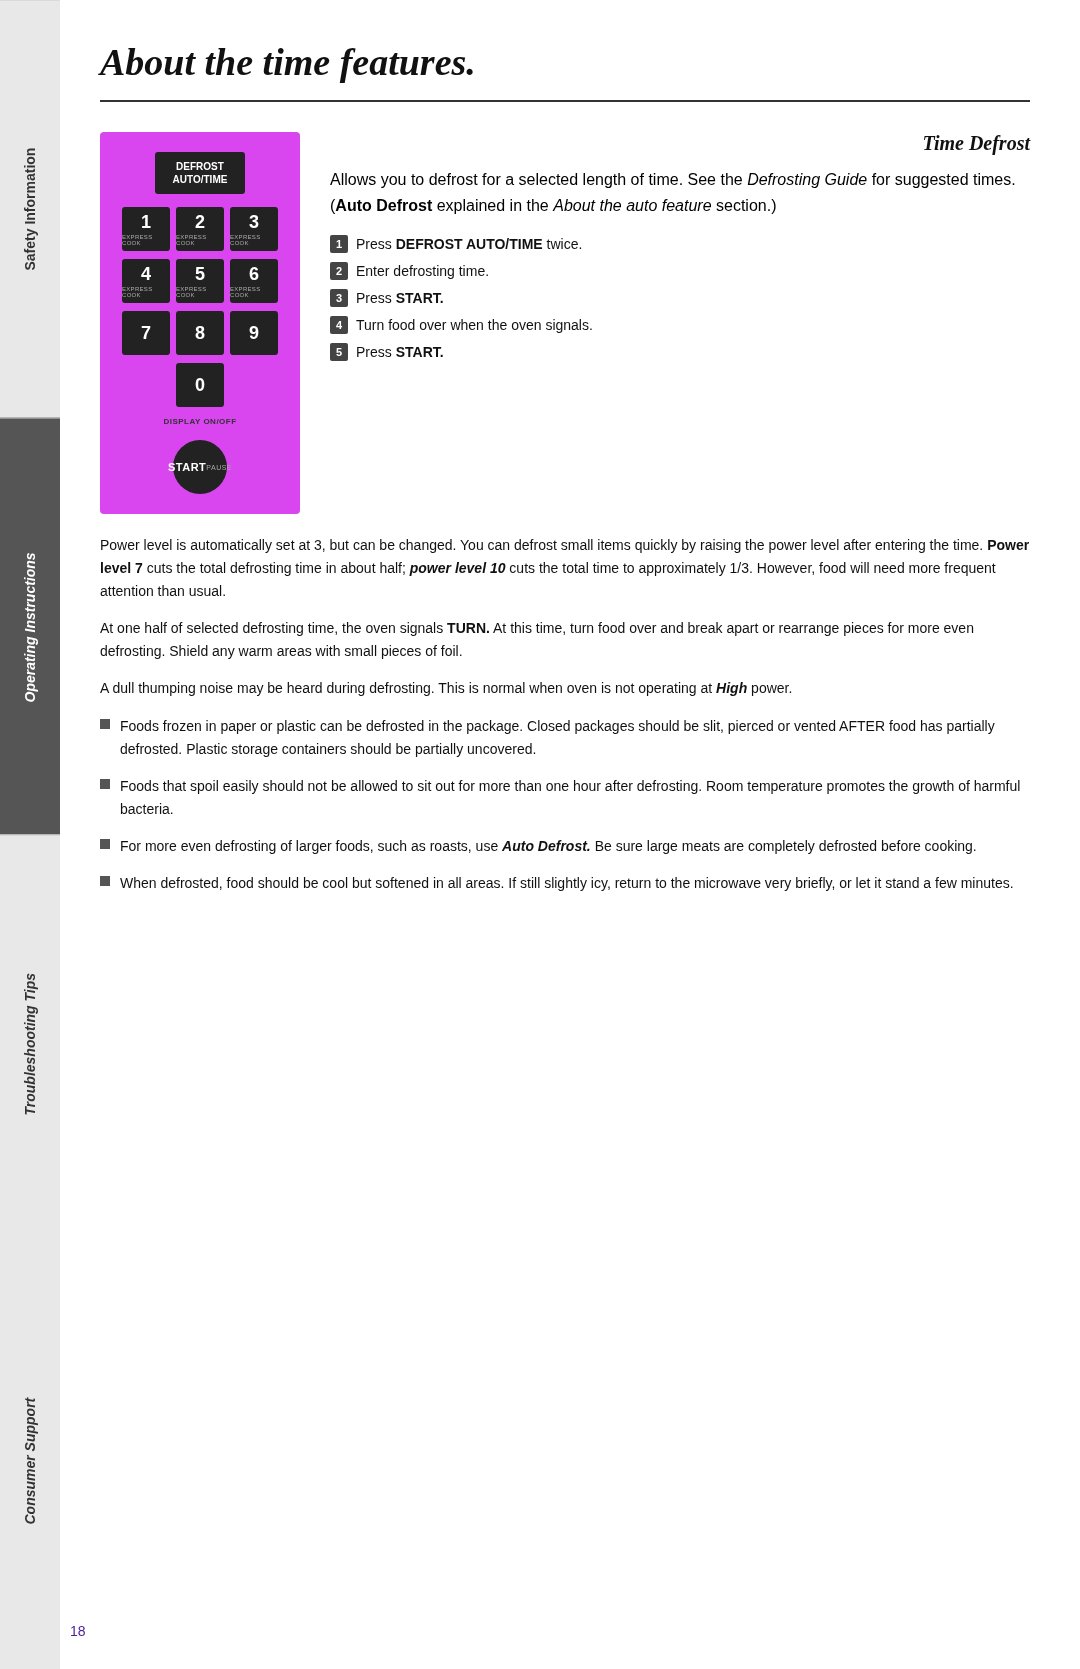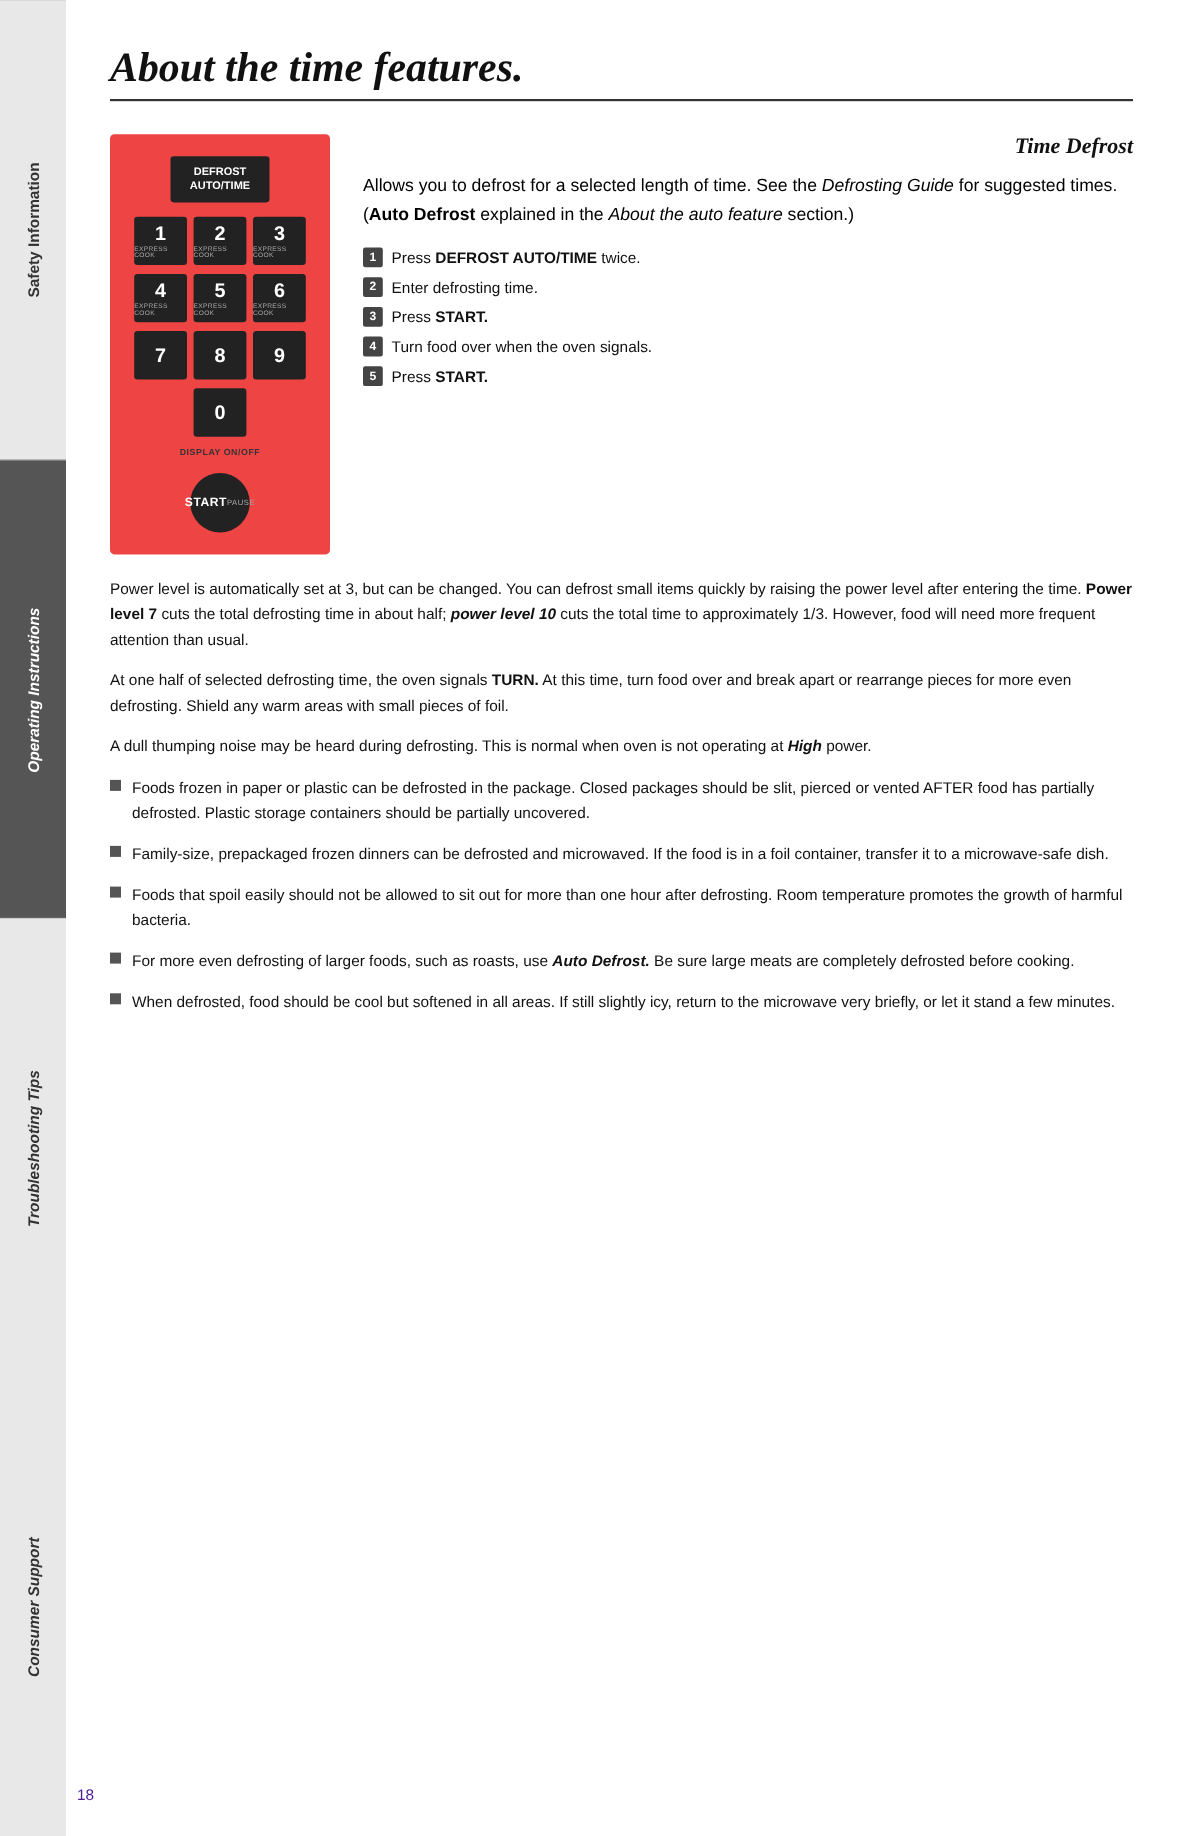--- a/index.html
+++ b/index.html
@@ -70,34 +70,34 @@
     }
 
     
     .page-title {
       font-family: Georgia, 'Times New Roman', serif;
       font-style: italic;
       font-weight: bold;
       font-size: 38px;
       color: #111;
       border-bottom: 2px solid #333;
-      padding-bottom: 6px;
+      padding-bottom: 16px;
       margin-bottom: 30px;
     }
 
     
     .content-top {
       display: flex;
       gap: 30px;
       margin-bottom: 20px;
     }
 
     
     .keypad-panel {
-      background: #ef4444;
+      background: #d946ef;
       border-radius: 4px;
       padding: 20px 25px;
       width: 200px;
       flex-shrink: 0;
       display: flex;
       flex-direction: column;
       align-items: center;
       gap: 8px;
     }
 
@@ -424,24 +424,20 @@
     </p>
 
 
     <ul class="bullet-list">
       <li class="bullet-item">
         <div class="bullet-square"></div>
         <span>Foods frozen in paper or plastic can be defrosted in the package. Closed packages should be slit, pierced or vented AFTER food has partially defrosted. Plastic storage containers should be partially uncovered.</span>
       </li>
       <li class="bullet-item">
         <div class="bullet-square"></div>
-        <span>Family-size, prepackaged frozen dinners can be defrosted and microwaved. If the food is in a foil container, transfer it to a microwave-safe dish.</span>
-      </li>
-      <li class="bullet-item">
-        <div class="bullet-square"></div>
         <span>Foods that spoil easily should not be allowed to sit out for more than one hour after defrosting. Room temperature promotes the growth of harmful bacteria.</span>
       </li>
       <li class="bullet-item">
         <div class="bullet-square"></div>
         <span>For more even defrosting of larger foods, such as roasts, use <strong><em>Auto Defrost.</em></strong> Be sure large meats are completely defrosted before cooking.</span>
       </li>
       <li class="bullet-item">
         <div class="bullet-square"></div>
         <span>When defrosted, food should be cool but softened in all areas. If still slightly icy, return to the microwave very briefly, or let it stand a few minutes.</span>
       </li>

